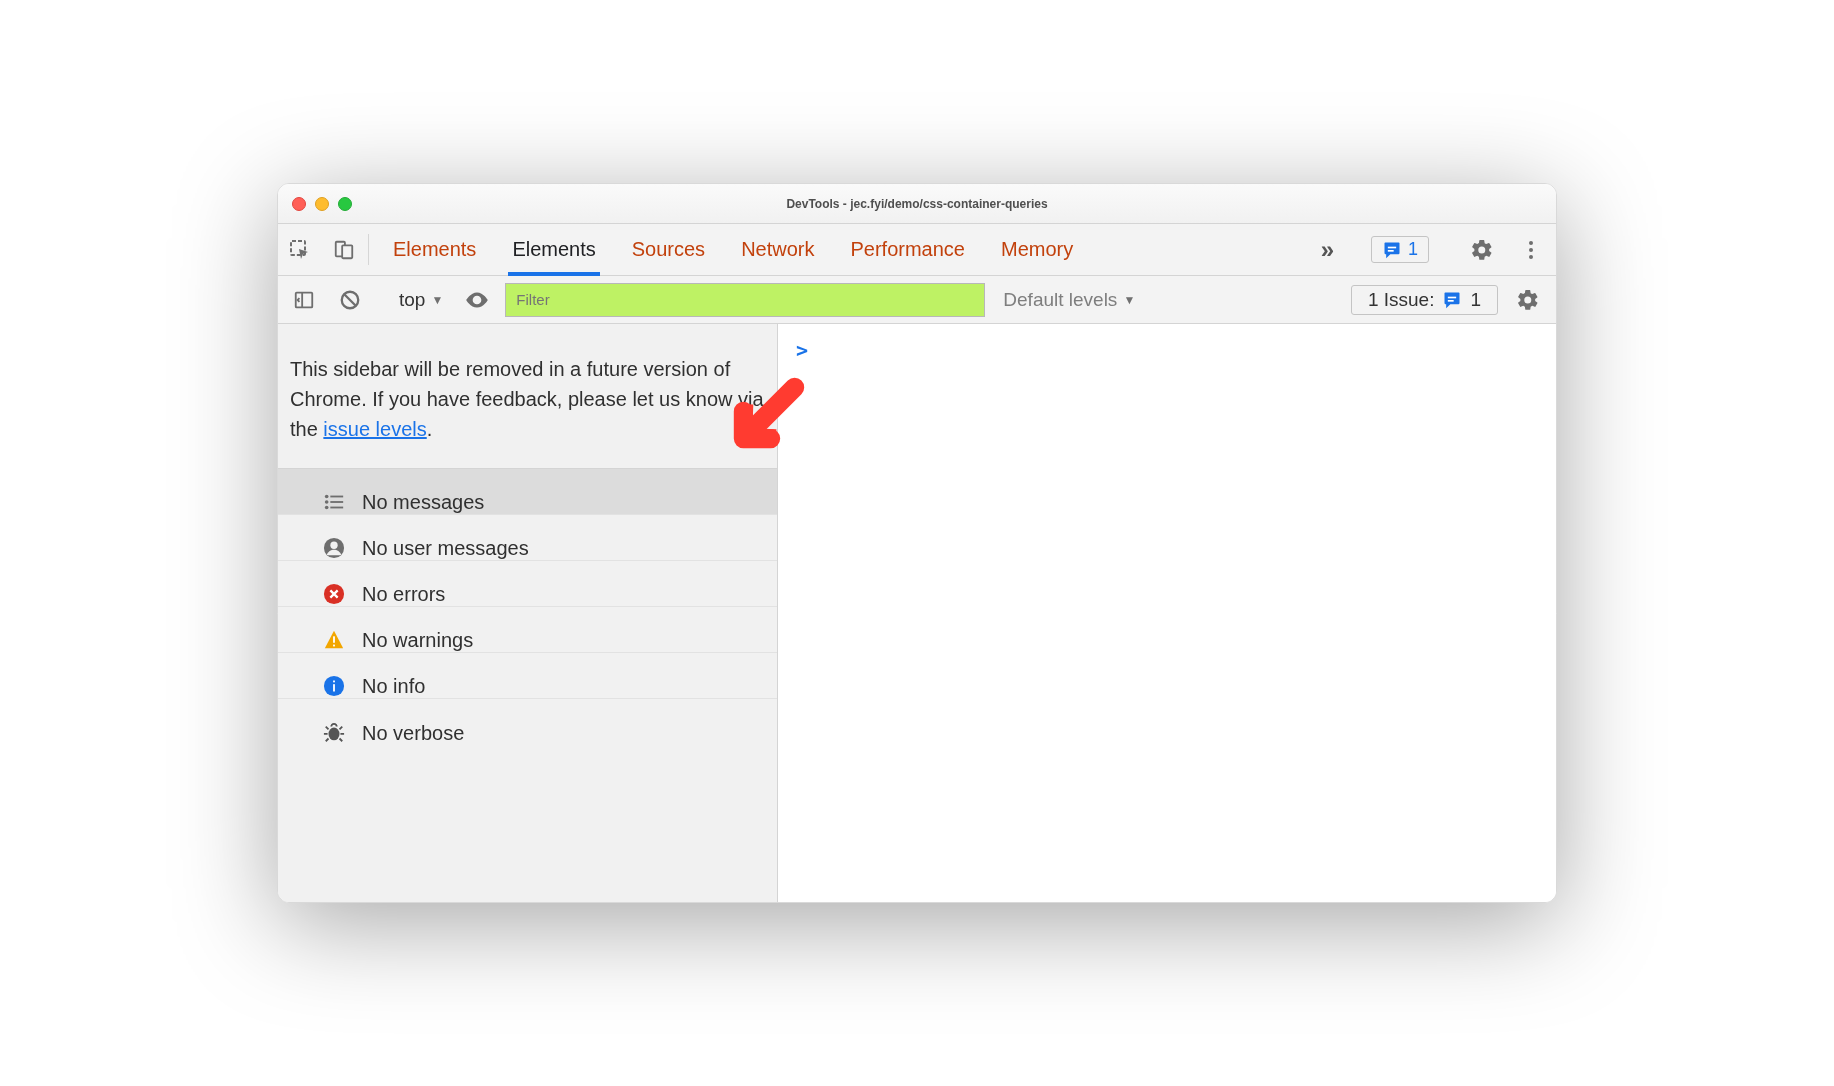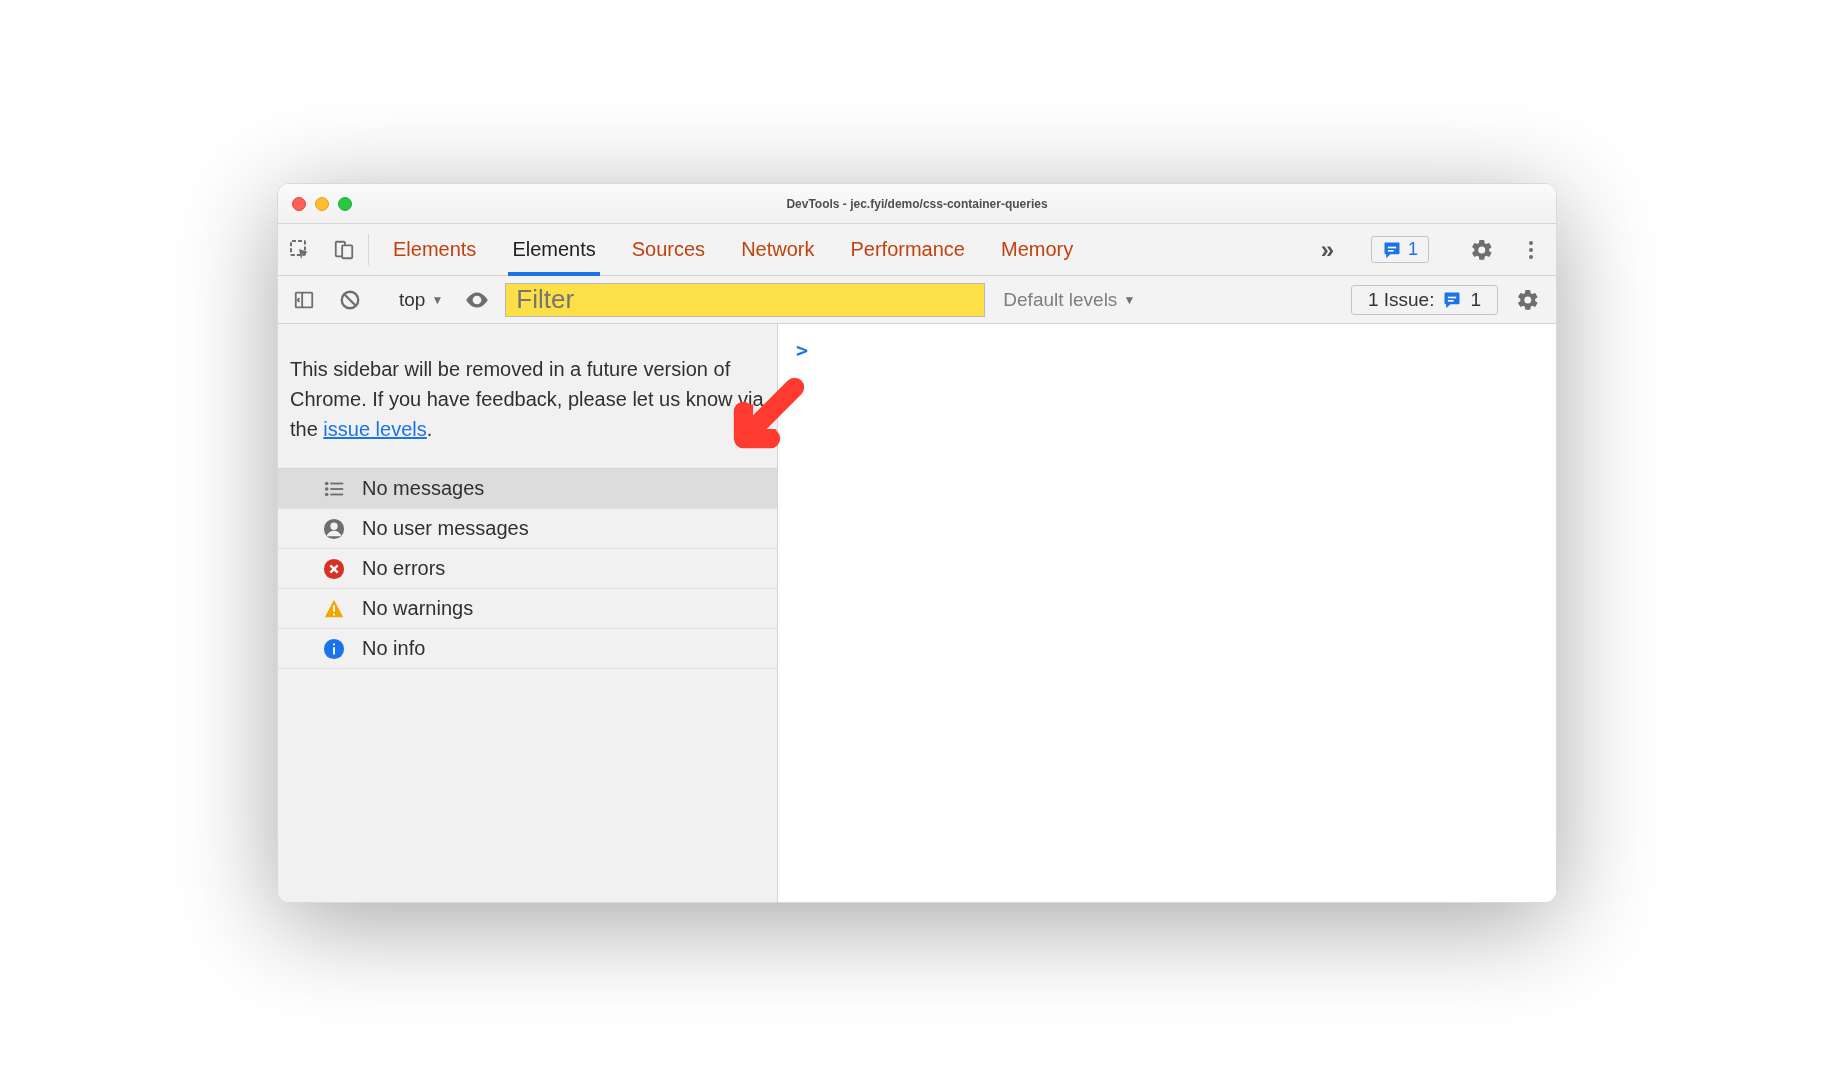--- a/index.html
+++ b/index.html
@@ -86,38 +86,38 @@
   border-bottom: 1px solid #d4d4d4;
   background: #f3f3f3;
   font-size: 19px;
   color: #555;
 }
 .tbbtn { width: 36px; height:36px; display:flex; align-items:center; justify-content:center; color:#6e6e6e; cursor:pointer; }
 .ctxsel { display:flex; align-items:center; gap:6px; color:#333; cursor:pointer; padding:0 6px; }
 .tri { font-size: 12px; color:#707070; }
 .filter {
   flex-shrink:0; width: 480px; height: 34px;
-  border: 1px solid #b8b8b8; background:#fde047; font-size: 26px;
+  border: 1px solid #b8b8b8; background:#bef264; font-size: 15px;
   padding: 0 10px; color:#777;
 }
 .levels { margin-left: 8px; display:flex; align-items:center; gap:6px; color:#7e7e7e; cursor:pointer; }
 .issuebox {
   display:flex; align-items:center; gap:8px;
   border: 1px solid #c4c4c4; border-radius: 3px;
   padding: 3px 16px; color:#333; cursor:pointer;
 }
 .flex1 { flex:1; }
 
 
 .body { flex:1; display:flex; overflow:hidden; }
 .sidebar { width: 500px; background:#f1f1f1; border-right: 1px solid #d4d4d4; display:flex; flex-direction:column; }
 .notice { padding: 30px 10px 24px 12px; font-size: 20px; line-height: 1.5; color:#303030; }
 .notice a { color:#1a73e8; text-decoration: underline; }
 .cat-top-sep { border-top: 1px solid #d4d4d4; }
-.cat { height: 40px; display:flex; align-items:center; gap: 16px; padding-left: 44px; font-size: 20px; color:#303030; border-bottom: 1px solid #e2e2e2; cursor:pointer; }
+.cat { height: 46px; display:flex; align-items:flex-end; gap: 16px; padding-left: 44px; font-size: 20px; color:#303030; border-bottom: 1px solid #e2e2e2; cursor:pointer; }
 .cat.selected { background:#dcdcdc; }
 .cat .cicon { width: 24px; height:24px; display:flex; align-items:center; justify-content:center; }
 
 .console { flex:1; background:#fff; padding: 14px 18px; font-size: 20px; }
 .prompt { color:#1a73e8; font-weight: 700; font-family: monospace; }
 
 
 .arrow {
   position:absolute;
   left: 452px; top: 190px;
@@ -288,20 +288,29 @@
         <div class="cat">
           <span class="cicon">
             <svg width="22" height="22" viewBox="0 0 24 24">
                 <circle cx="12" cy="12" r="11" fill="#1a73e8"></circle>
                 <rect x="11" y="10" width="2" height="8" fill="#fff"></rect>
                 <rect x="11" y="6" width="2" height="2" fill="#fff"></rect>
               </svg>
           </span>
           <span>No info</span>
         </div>
+        <div class="cat" style="border-bottom:none;">
+          <span class="cicon">
+            <svg width="22" height="22" viewBox="0 0 24 24" fill="#555">
+                <ellipse cx="12" cy="13" rx="6" ry="7"></ellipse>
+                <path d="M6 8l-3-3M18 8l3-3M5 13H1M23 13h-4M6 18l-3 3M18 18l3 3M9 5c0-1 1-3 3-3s3 2 3 3" stroke="#555" stroke-width="2" fill="none"></path>
+              </svg>
+          </span>
+          <span>No verbose</span>
+        </div>
       </div>
 
       <div class="console">
         <span class="prompt">&gt;</span>
       </div>
     </div>
 
   </div>
 
   <svg class="arrow" viewBox="0 0 100 100">

